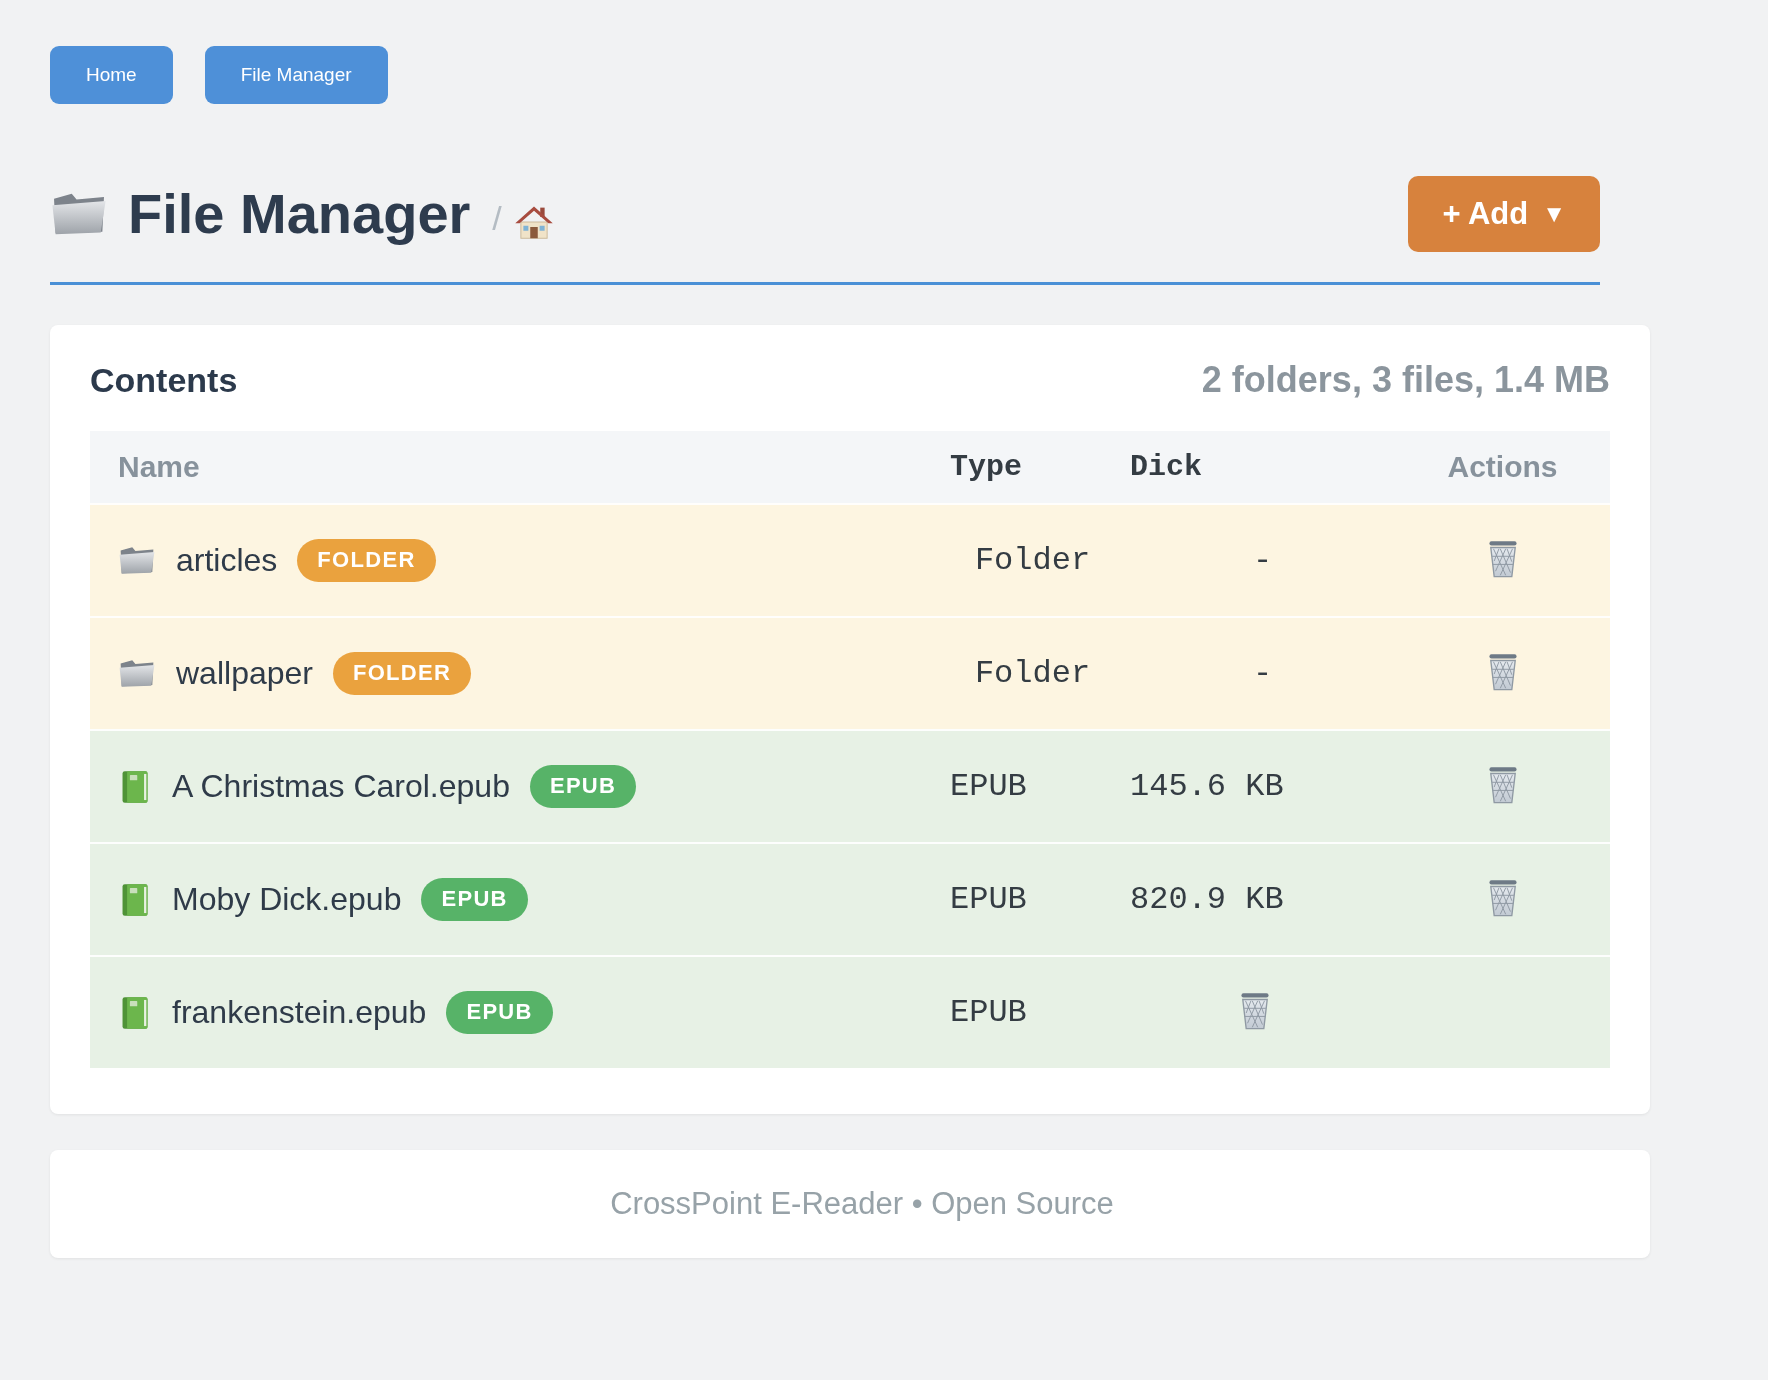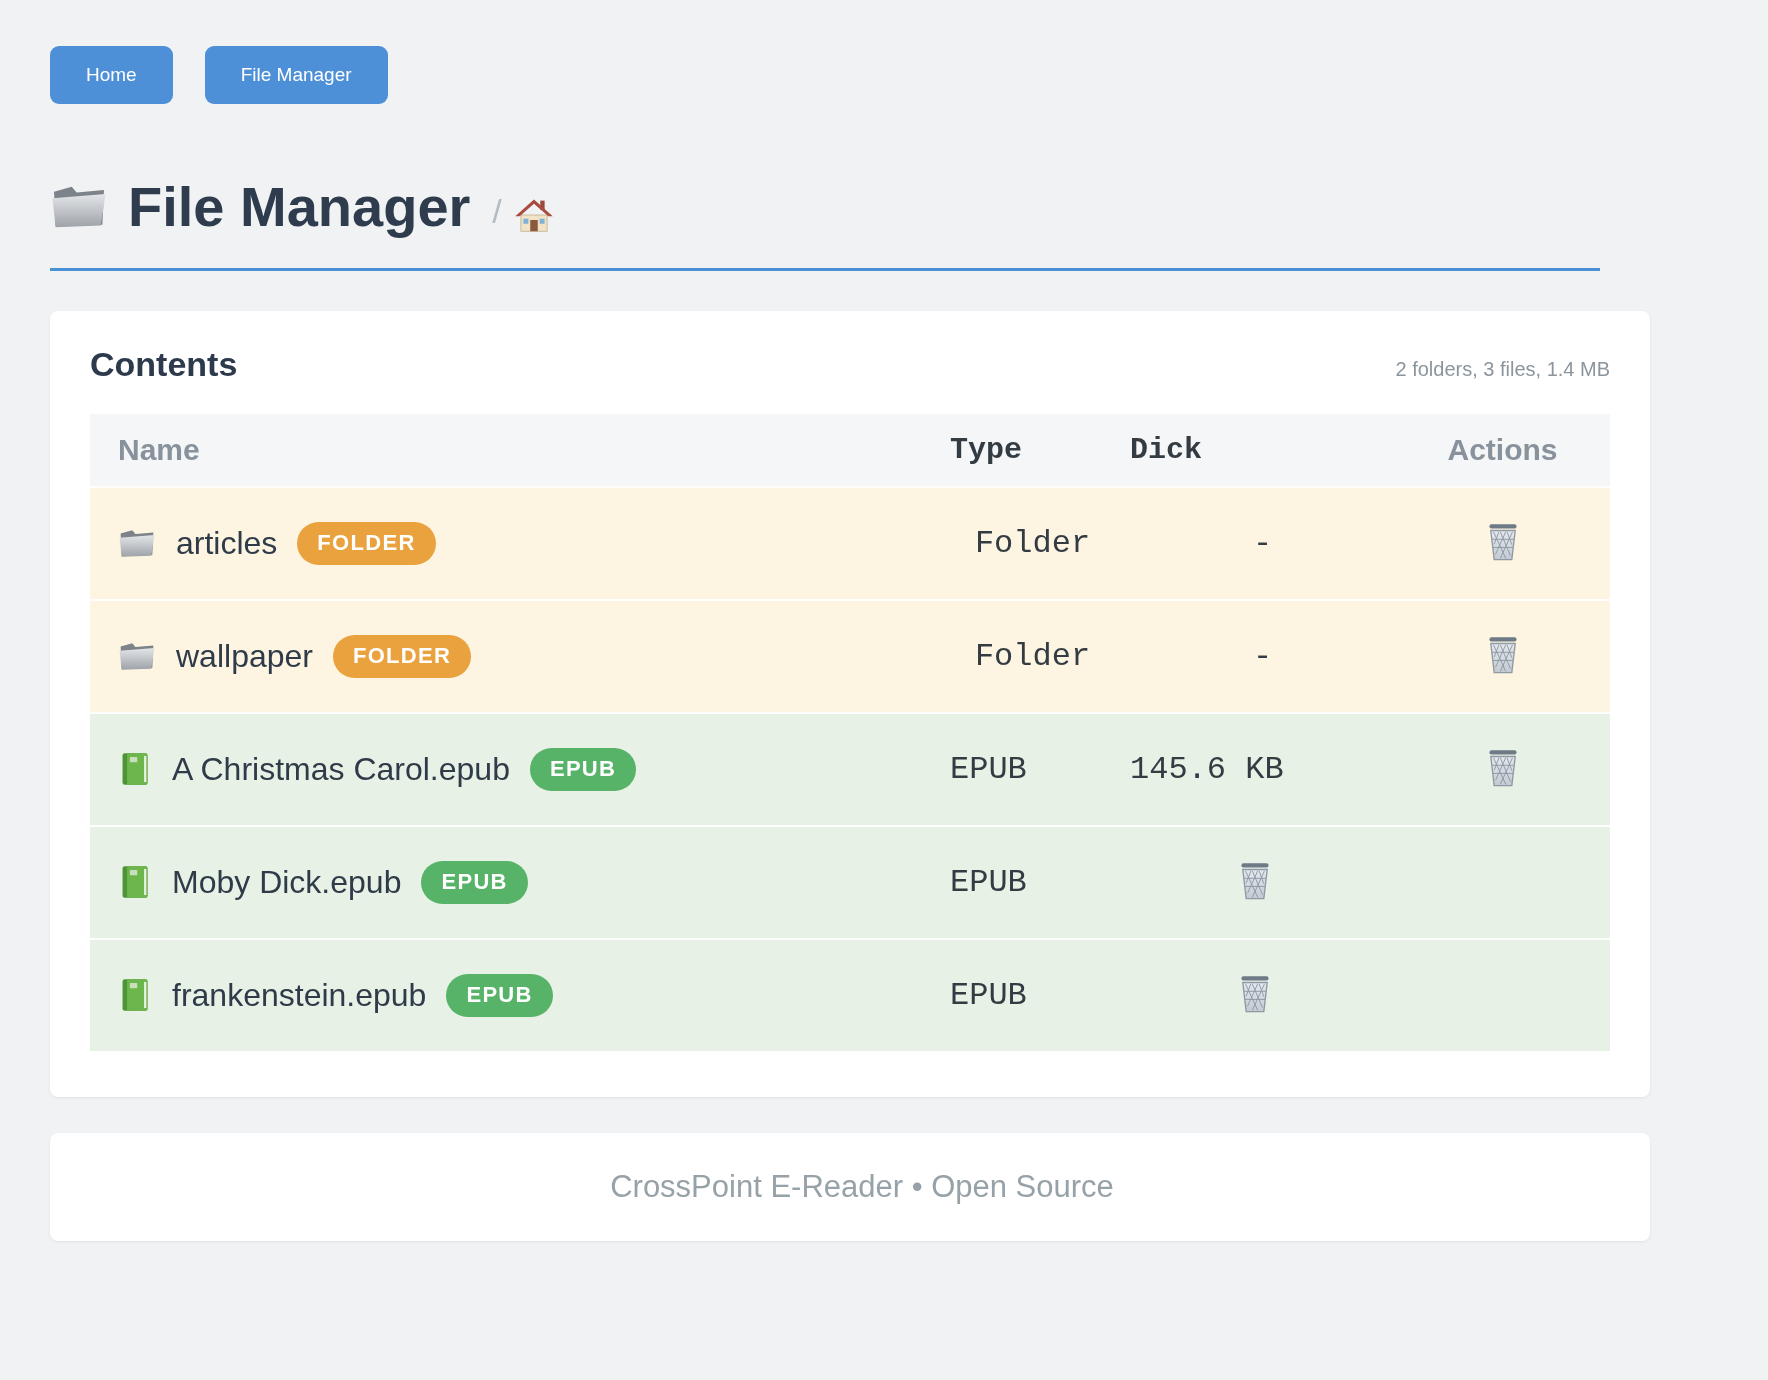--- a/index.html
+++ b/index.html
@@ -53,21 +53,21 @@
   .card {
     background:#fff; border-radius:8px;
     box-shadow: 0 1px 3px rgba(0,0,0,.07);
   }
   .contents-card { margin-top:40px; padding:34px 40px 46px 40px; }
   .card-head {
     display:flex; align-items:baseline; justify-content:space-between;
     margin-bottom:30px;
   }
   .card-title { margin:0; font-size:34px; font-weight:bold; color:#2c3a4c; }
-  .summary { font-size:20px; color: var(--summary-text, #8b959d); }
+  .summary { font-size:36px; color: var(--summary-text, #8b959d); font-weight: bold; }
 
   
   .thead, .trow {
     display:grid;
     grid-template-columns: 1fr 180px 280px 215px;
     align-items:center;
   }
   .thead {
     background:#f4f6f8; height:72px;
     color: var(--header-text, #87929c); font-size:30px; font-weight:bold;
@@ -138,20 +138,24 @@
             <rect x="42" y="7" width="7" height="15" fill="#9a4a3c"></rect>
             <rect x="11" y="30" width="42" height="26" fill="#f0e3c8" stroke="#c9b897" stroke-width="1.5"></rect>
             <path d="M2 32 L32 5 L62 32 L55 32 L32 12 L9 32 Z" fill="#a84c3f"></path>
             <rect x="26" y="38" width="12" height="18" fill="#8b5a3c"></rect>
             <rect x="15" y="36" width="8" height="8" fill="#7fb3d5"></rect>
             <rect x="41" y="36" width="8" height="8" fill="#7fb3d5"></rect>
           </svg>
         </span>
       </div>
     </div>
+    <button class="add-btn">
+      <span>+ Add</span>
+      <span class="add-caret">▼</span>
+    </button>
   </header>
 
   <hr class="divider">
 
   <section class="card contents-card">
     <div class="card-head">
       <h2 class="card-title">Contents</h2>
       <span class="summary">2 folders, 3 files, 1.4 MB</span>
     </div>
 
@@ -281,20 +285,21 @@
           <rect x="8" y="4" width="44" height="56" rx="4" fill="#4f9337"></rect>
           <rect x="16" y="4" width="36" height="56" rx="3" fill="#6cb64c"></rect>
           <rect x="46" y="9" width="4" height="46" fill="#e9f0e2"></rect>
           <rect x="21" y="11" width="13" height="9" rx="1" fill="#d9e6cf" opacity="0.85"></rect>
         </svg>
       </span>
       <span class="fname">Moby Dick.epub</span>
       <span class="badge">EPUB</span>
     </div>
     <div class="cell-type">EPUB</div>
+    <div class="cell-size">820.9 KB</div>
     <div class="cell-actions">
       <button class="trash-btn">
         <span class="icon">
           <svg width="38" height="44" viewBox="0 0 56 64">
             <rect x="8" y="6" width="40" height="6" rx="3" fill="#6e7a86"></rect>
             <path d="M10 15 H46 L41 58 H15 Z" fill="url(#grad-trash)" stroke="#8f99a3" stroke-width="2"></path>
             <g stroke="#8f99a3" stroke-width="1.4">
               <line x1="14" y1="17" x2="32" y2="56"></line>
               <line x1="24" y1="17" x2="39" y2="52"></line>
               <line x1="34" y1="17" x2="41" y2="36"></line>

